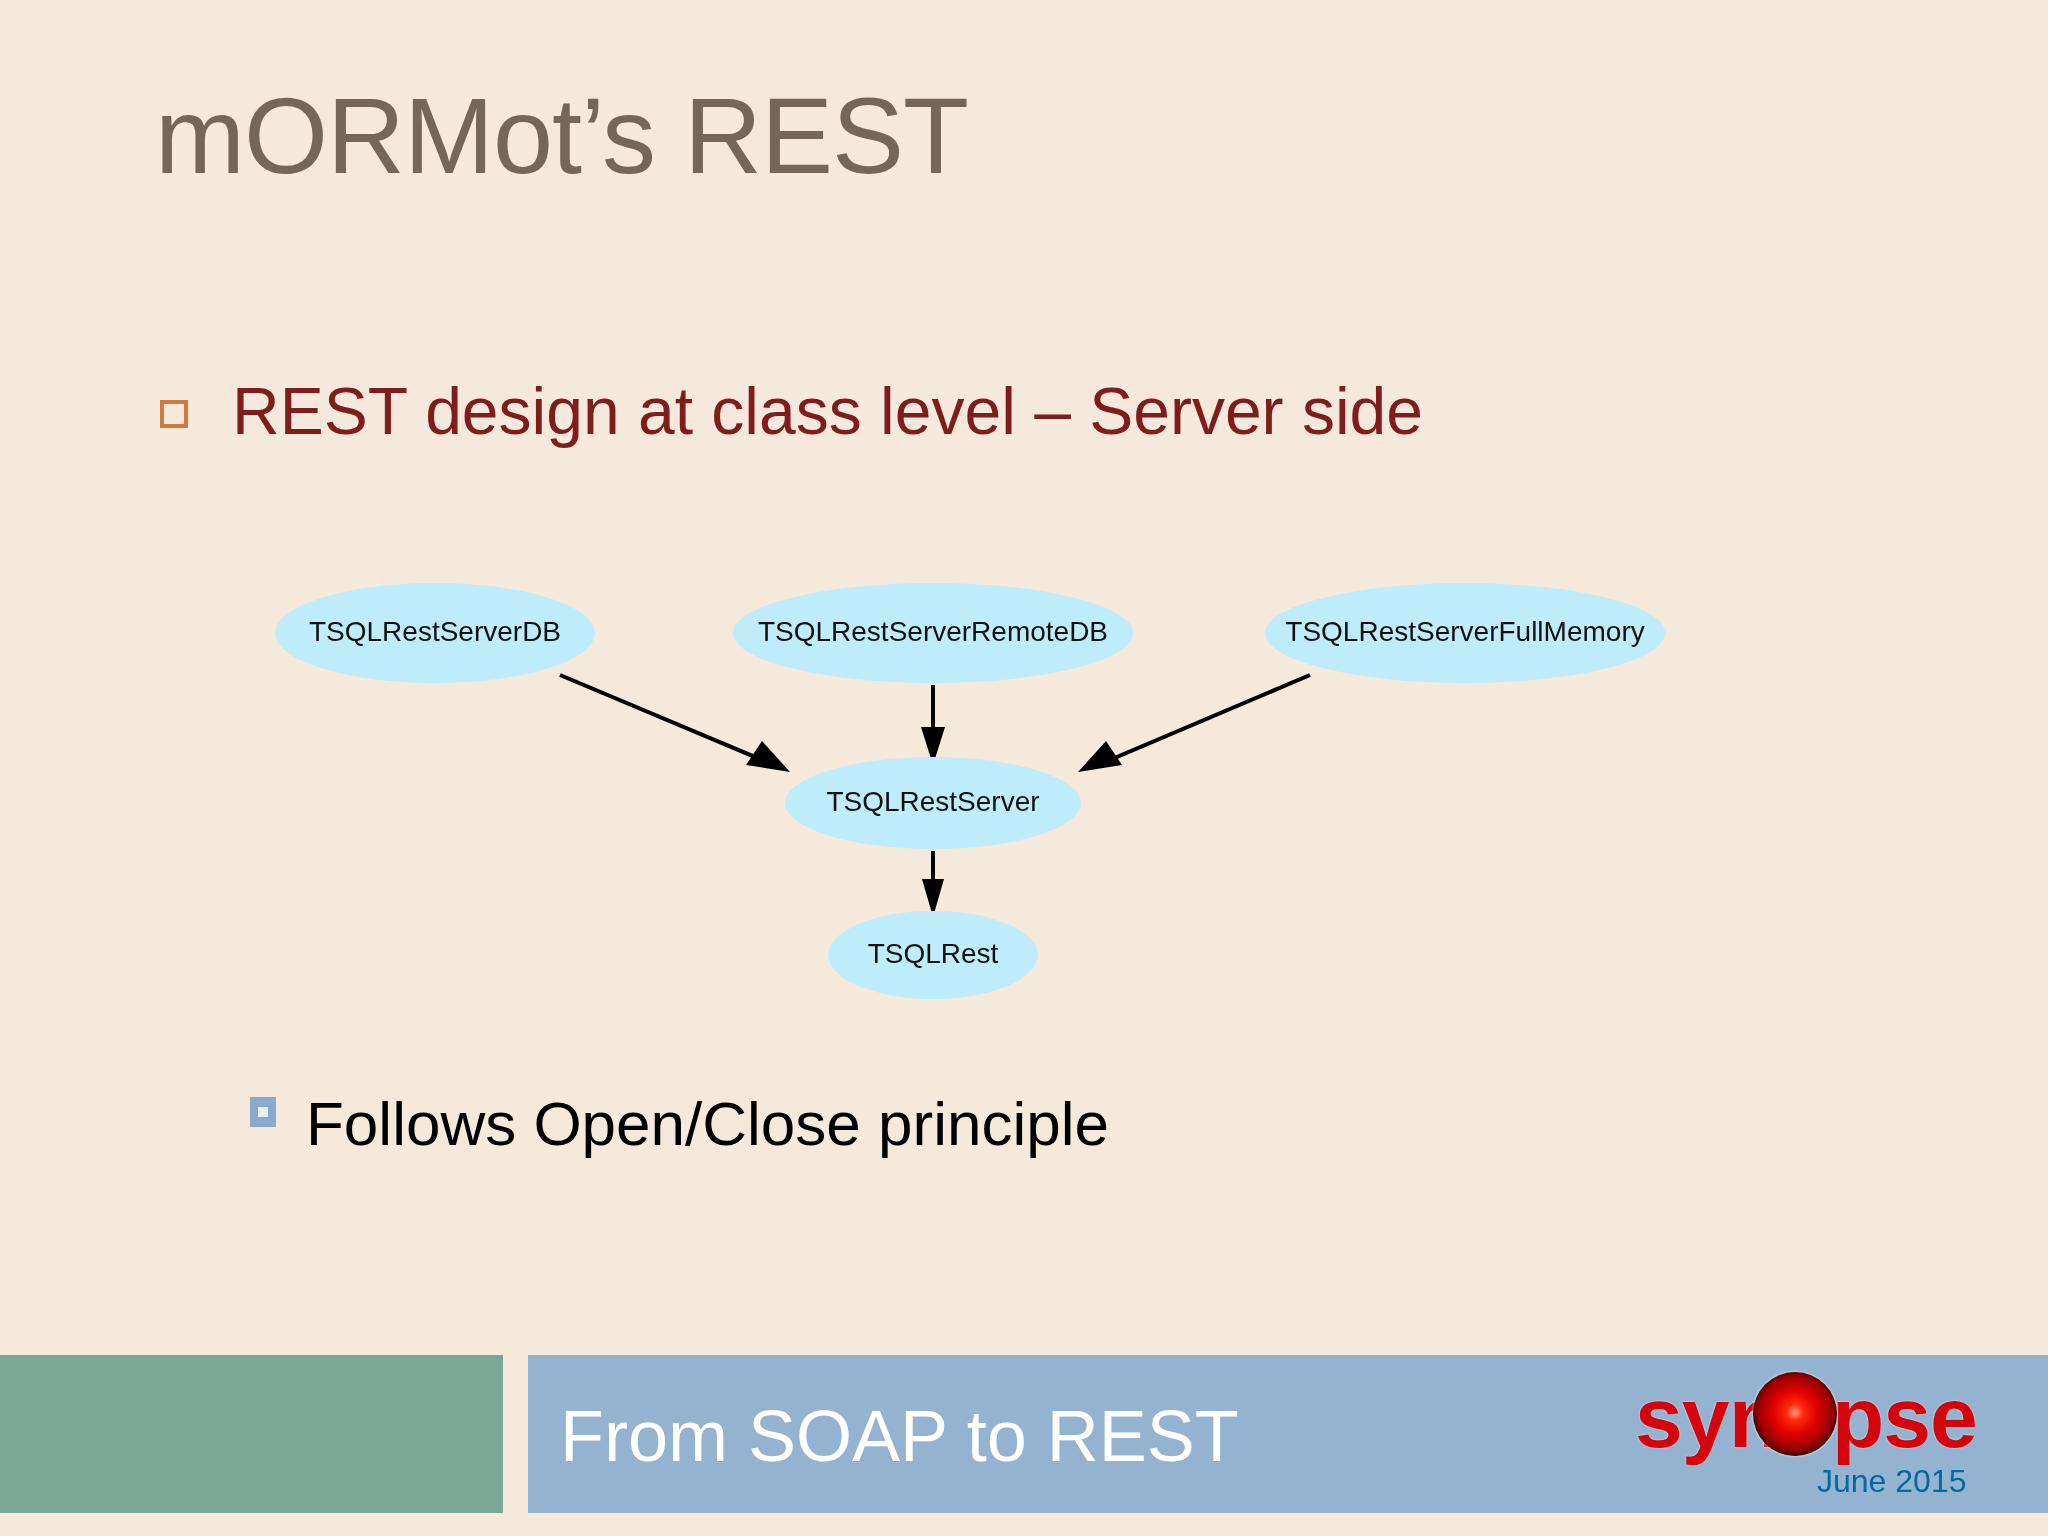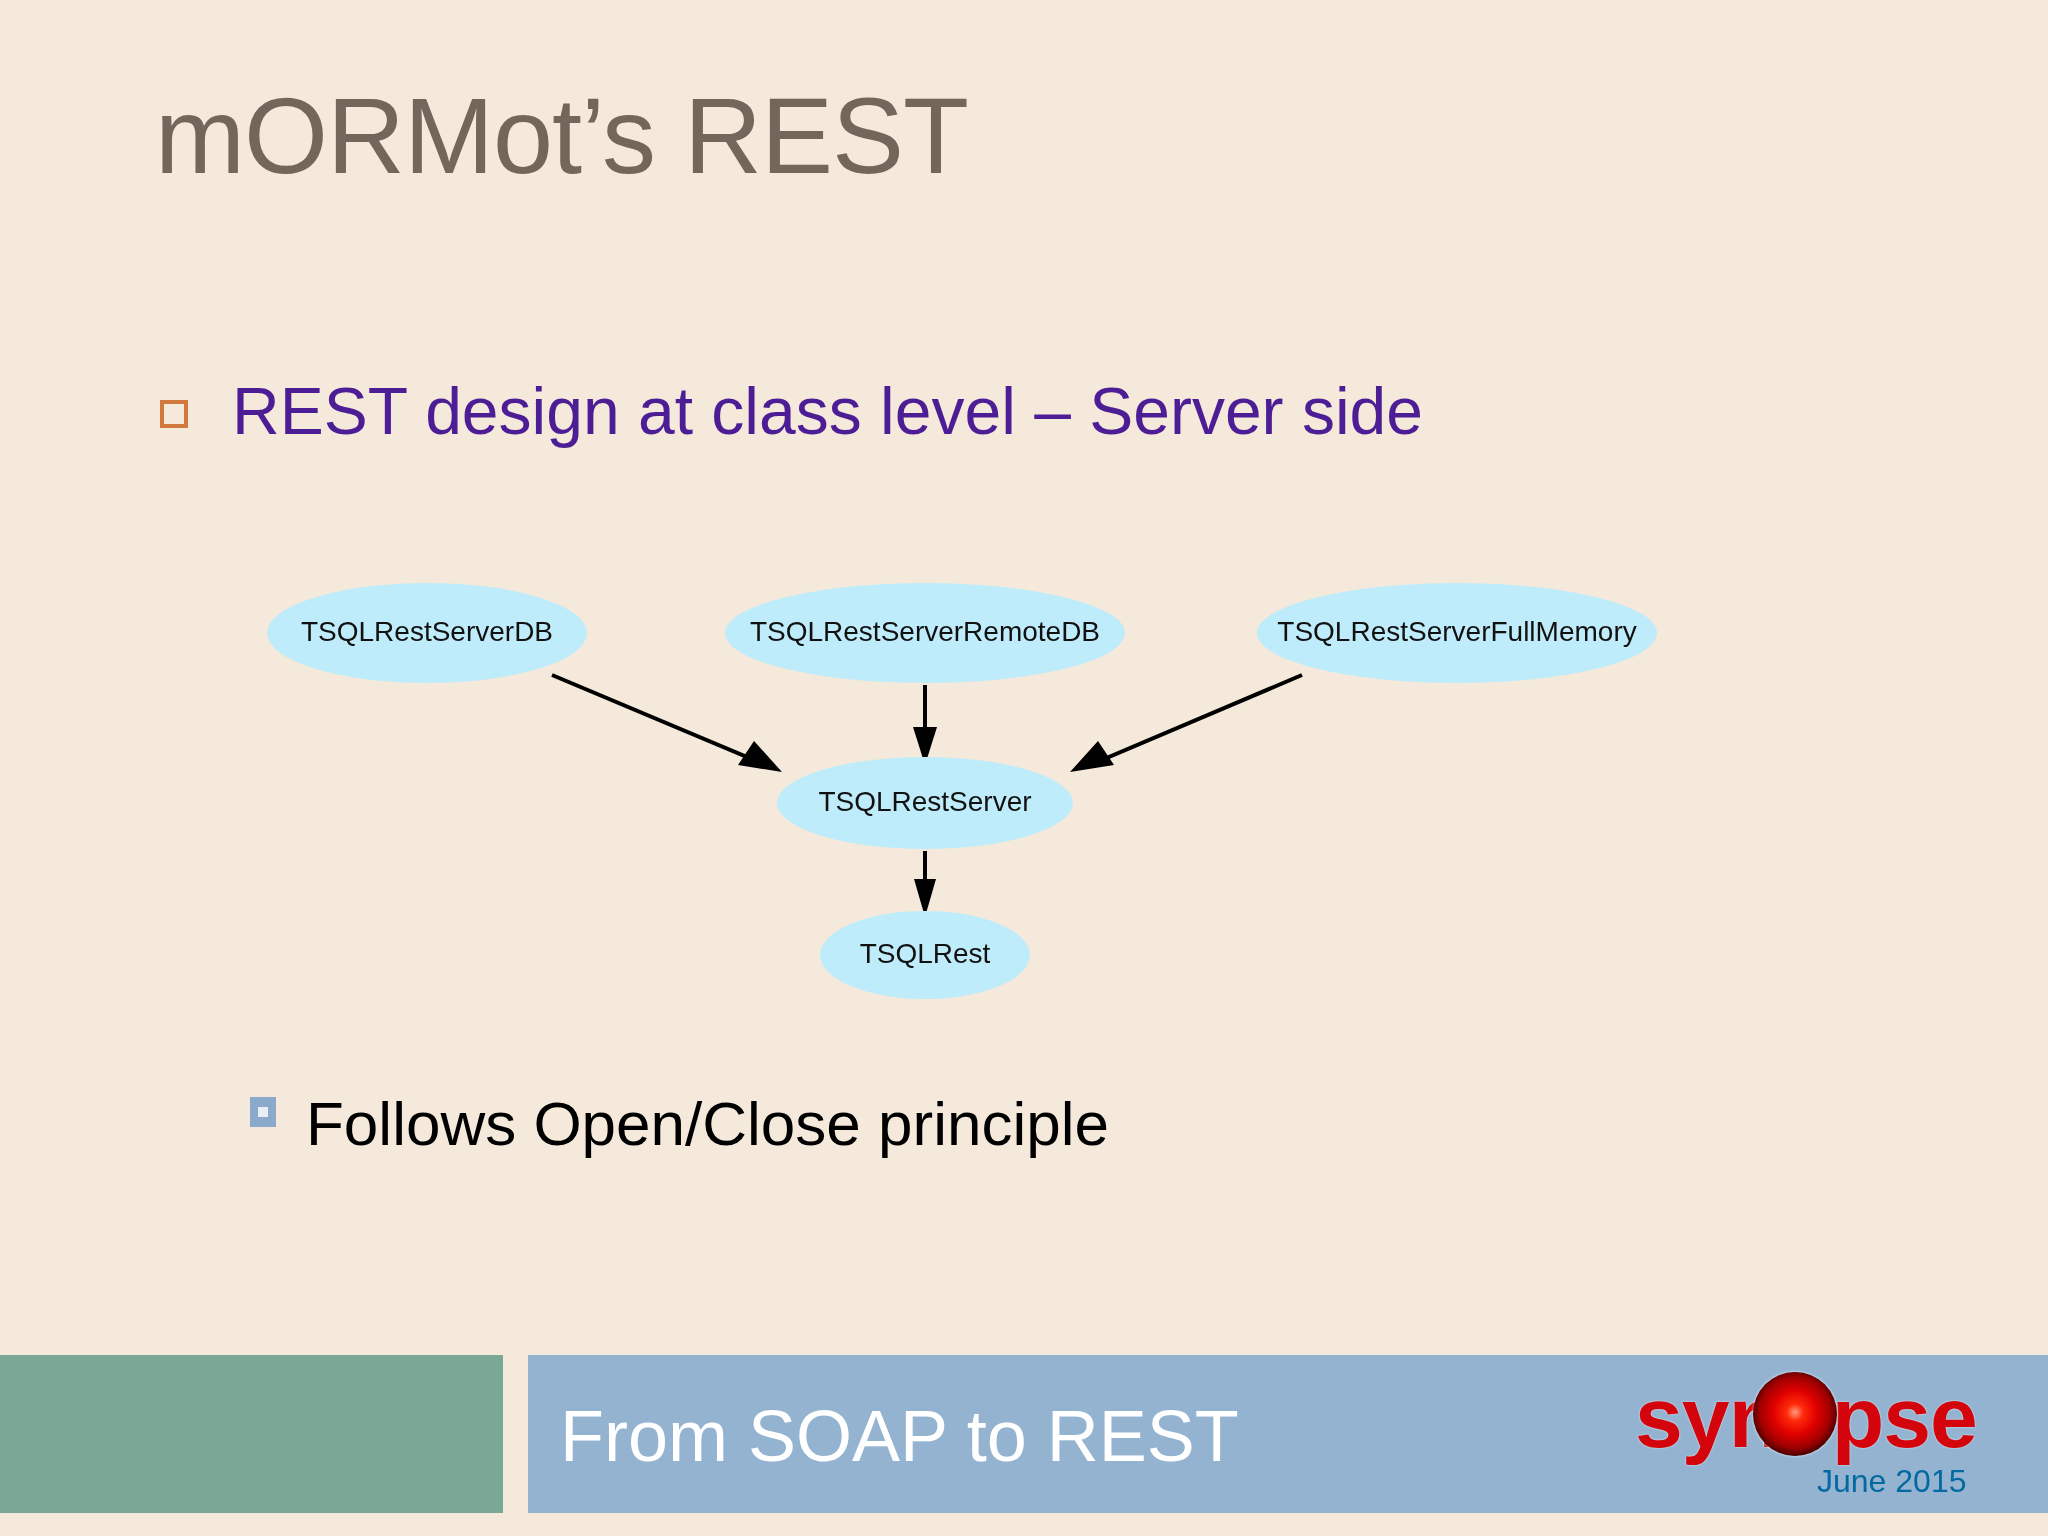--- a/index.html
+++ b/index.html
@@ -52,21 +52,21 @@
     border: 4px solid #d2793f;
     background: transparent;
     box-sizing: border-box;
     flex: 0 0 auto;
     margin-right: 44px;
     margin-top: 6px;
   }
   #bullet1-text {
     font-size: 66px;
     line-height: 1;
-    color: #4c1d95;
+    color: #7f1d1d;
     white-space: nowrap;
   }
 
   
   #bullet2 {
     position: absolute;
     left: 250px;
     top: 1093px;
     display: flex;
     align-items: flex-start;
@@ -90,21 +90,21 @@
   #bullet2-text {
     font-size: 62px;
     line-height: 1;
     color: #000000;
     white-space: nowrap;
   }
 
   
   #diagram {
     position: absolute;
-    left: 252px;
+    left: 260px;
     top: 575px;
     width: 1420px;
     height: 430px;
   }
   #diagram svg { display: block; }
   .node-ellipse { fill: #bfecfb; stroke: none; }
   .node-label {
     fill: #111111;
     font-family: "Liberation Sans", sans-serif;
     font-size: 28px;

